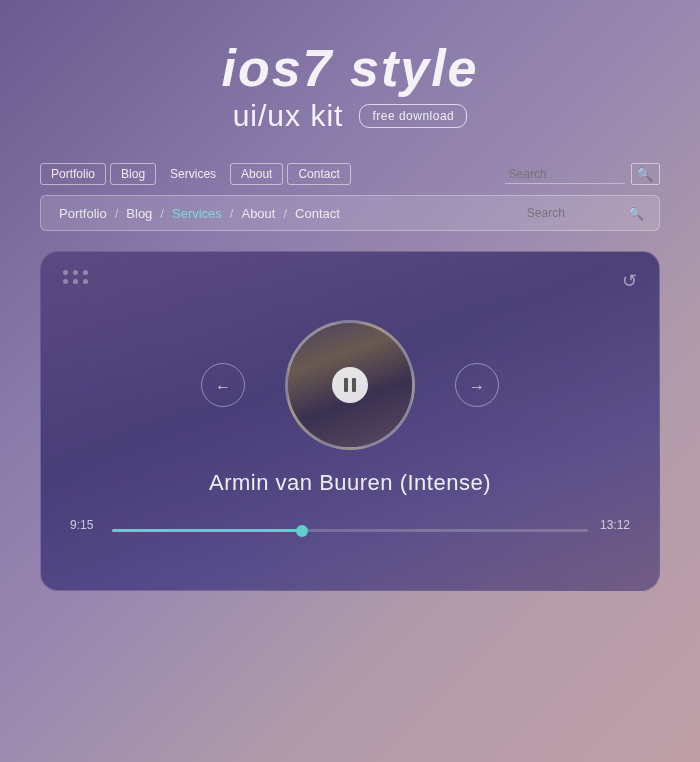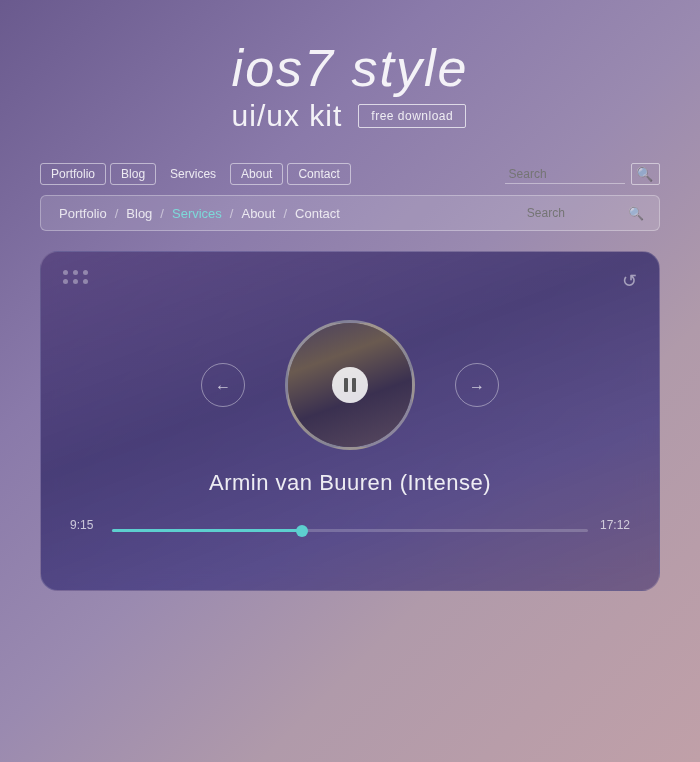--- a/index.html
+++ b/index.html
@@ -17,47 +17,48 @@
 
     
     .header {
       text-align: center;
       margin-top: 40px;
       margin-bottom: 30px;
     }
 
     .title-large {
       font-size: 52px;
-      font-weight: 400;
+      font-weight: 700;
       color: rgba(255,255,255,0.9);
       letter-spacing: 2px;
       line-height: 1.1;
       font-style: italic;
     }
 
     .title-row2 {
       display: flex;
       align-items: center;
+      justify-content: center;
       gap: 16px;
       margin-top: 2px;
     }
 
     .title-sub {
       font-size: 30px;
       font-weight: 300;
       color: rgba(255,255,255,0.9);
       letter-spacing: 1px;
     }
 
     .free-download-btn {
       border: 1.5px solid rgba(255,255,255,0.7);
       color: rgba(255,255,255,0.85);
       padding: 4px 12px;
       font-size: 12px;
-      border-radius: 2px;
+      border-radius: 10px;
       background: transparent;
       cursor: pointer;
       letter-spacing: 0.5px;
     }
 
     
     .nav-container-1 {
       width: 620px;
       display: flex;
       align-items: center;
@@ -424,16 +425,16 @@
   </div>
 
   <div class="track-title">Armin van Buuren (Intense)</div>
 
   <div class="progress-row">
     <span class="time-label">9:15</span>
     <div class="progress-track">
       <div class="progress-fill"></div>
       <div class="progress-thumb"></div>
     </div>
-    <span class="time-label right">17:12</span>
+    <span class="time-label right">13:12</span>
   </div>
 
 </div>
 
 </body></html>

